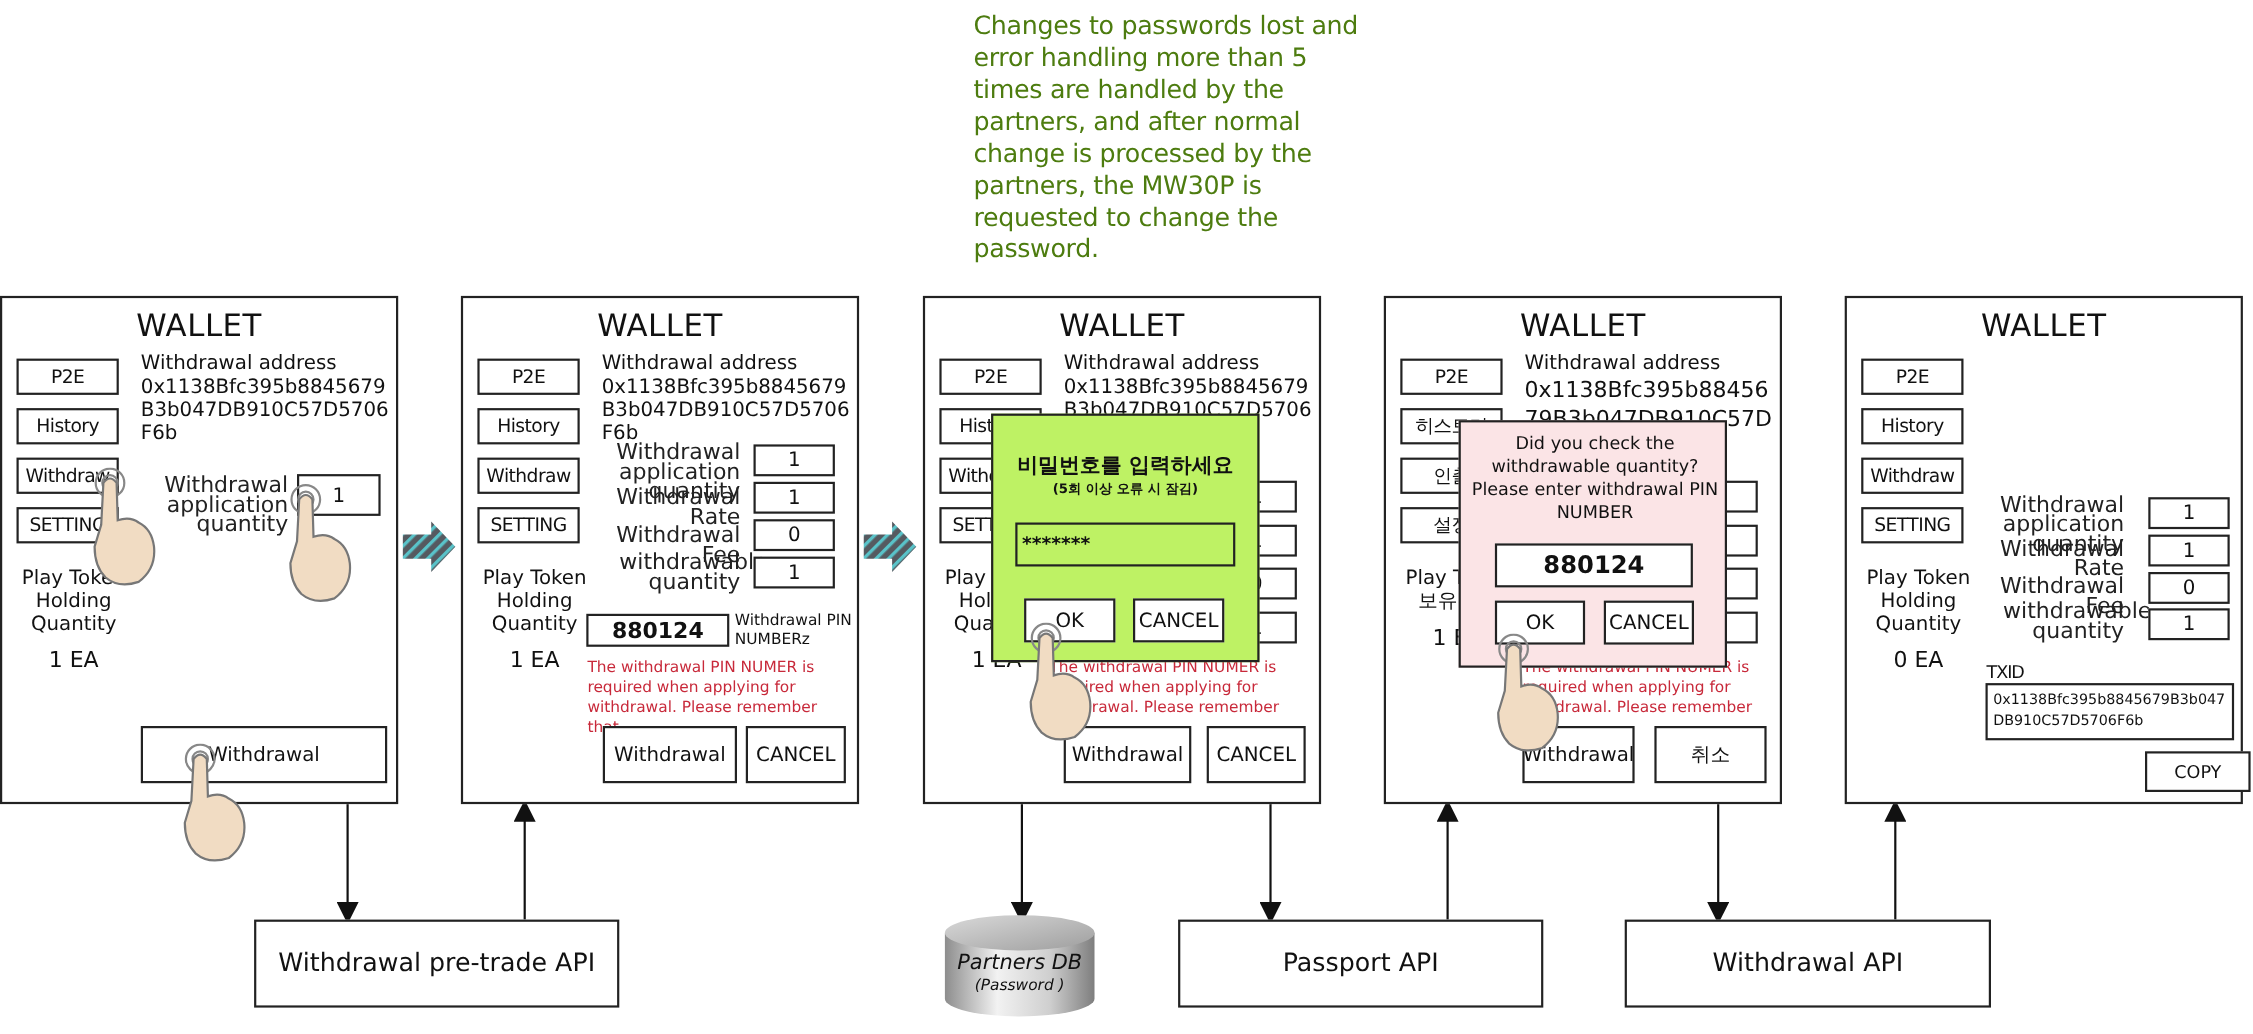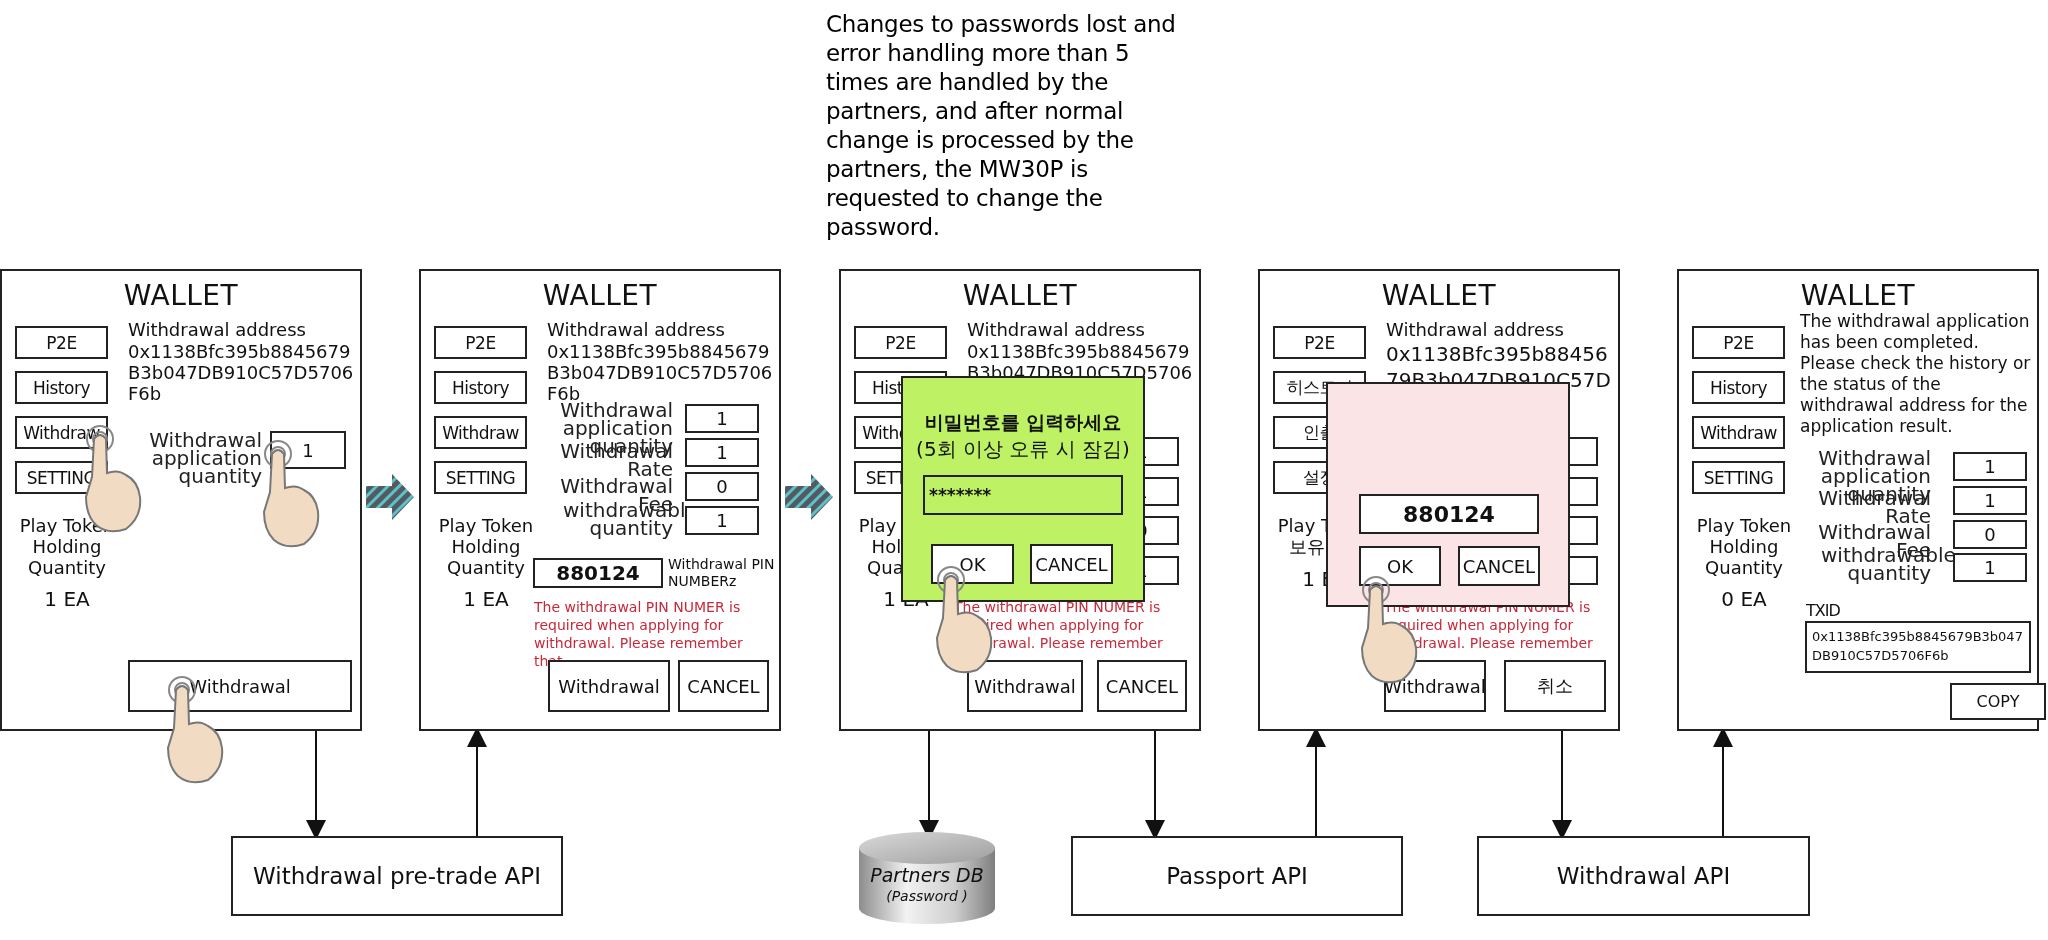--- a/index.html
+++ b/index.html
@@ -1,19 +1,19 @@
 <!DOCTYPE html>
 <html><head>
 <meta charset="utf-8">
 <style>
   html, body { margin: 0; padding: 0; background: #ffffff; }
   body { width: 2048px; height: 940px; position: relative; overflow: hidden;
          font-family: "DejaVu Sans", "Liberation Sans", sans-serif; color: #111; }
   .abs { position: absolute; }
-  .note { left: 826px; top: 10px; width: 360px; font-size: 23px; line-height: 29px; color: #000000; letter-spacing: -0.3px; }
+  .note { left: 885px; top: 10px; width: 360px; font-size: 23px; line-height: 29px; color: #4d7c0f; letter-spacing: -0.3px; }
 
   .panel { position: absolute; top: 269px; width: 362px; height: 462px; border: 2px solid #222; background: #fff; box-sizing: border-box; }
   .p1 { left: 0px; } .p2 { left: 419px; } .p3 { left: 839px; } .p4 { left: 1258px; } .p5 { left: 1677px; }
   .wallet-title { position: absolute; left: 0; width: 100%; top: 8px; text-align: center; font-size: 28px; letter-spacing: 0.5px; }
   .side-btn { position: absolute; left: 13px; width: 93px; height: 33px; border: 2px solid #222; box-sizing: border-box;
               display: flex; align-items: center; justify-content: center; font-size: 17px; background: #fff; letter-spacing: -0.5px; }
   .sb1 { top: 55px; } .sb2 { top: 100px; } .sb3 { top: 145px; } .sb4 { top: 190px; }
   .holding { position: absolute; left: 10px; width: 110px; top: 244px; text-align: center; font-size: 18px; line-height: 21px; }
   .holding-val { position: absolute; left: 10px; width: 110px; top: 316px; text-align: center; font-size: 20px; }
   .addr-label { position: absolute; left: 126px; top: 48px; font-size: 18px; }
@@ -126,21 +126,21 @@
   <div class="fbox" style="top:166px; right:20px;">1</div>
   <div class="fbox" style="top:206px; right:20px;">1</div>
   <div class="fbox" style="top:245px; right:20px;">0</div>
   <div class="fbox" style="top:285px; right:20px;">1</div>
   <div class="red-note">The withdrawal PIN NUMER is required when applying for withdrawal. Please remember that.</div>
   <div class="act-btn" style="left:126px; top:389px; width:116px;">Withdrawal</div>
   <div class="act-btn" style="left:256px; top:389px; width:90px;">CANCEL</div>
 
   <div class="modal" style="left:60px; top:105px; width:244px; height:226px; background:#bef264;">
     <div class="abs" style="left:0; width:100%; top:32px; text-align:center; font-size:19px; font-weight:bold;">비밀번호를 입력하세요</div>
-    <div class="abs" style="left:0; width:100%; top:58px; text-align:center; font-size:20px; font-weight:normal;">(5회 이상 오류 시 잠김)</div>
+    <div class="abs" style="left:0; width:100%; top:58px; text-align:center; font-size:12px; font-weight:bold;">(5회 이상 오류 시 잠김)</div>
     <div class="abs" style="left:20px; top:97px; width:200px; height:40px; border:2px solid #222; box-sizing:border-box; font-size:17px; padding:8px 4px; font-weight:bold;">*******</div>
     <div class="modal-btn" style="left:28px; top:166px; width:83px;">OK</div>
     <div class="modal-btn" style="left:127px; top:166px; width:83px;">CANCEL</div>
   </div>
 </div>
 
 <div class="panel p4">
   <div class="wallet-title">WALLET</div>
   <div class="side-btn sb1">P2E</div>
   <div class="side-btn sb2">히스토리</div>
@@ -152,35 +152,35 @@
   <div class="addr-val" style="font-size:20px; line-height:26px; width:225px;">0x1138Bfc395b8845679B3b047DB910C57D5706F6b</div>
   <div class="fbox" style="top:166px;">1</div>
   <div class="fbox" style="top:206px;">1</div>
   <div class="fbox" style="top:245px;">0</div>
   <div class="fbox" style="top:285px;">1</div>
   <div class="red-note" style="left:124px;">The withdrawal PIN NUMER is required when applying for withdrawal. Please remember that.</div>
   <div class="act-btn" style="left:124px; top:389px; width:102px;">Withdrawal</div>
   <div class="act-btn" style="left:244px; top:389px; width:102px;">취소</div>
 
   <div class="modal" style="left:66px; top:111px; width:244px; height:225px; background:#fbe4e6;">
+    <div class="abs" style="left:8px; width:228px; top:8px; text-align:center; font-size:16px; line-height:21px;">Did you check the withdrawable quantity? Please enter withdrawal PIN NUMBER</div>
     <div class="abs" style="left:31px; top:110px; width:180px; height:40px; border:2px solid #222; box-sizing:border-box; background:#fff; display:flex; align-items:center; justify-content:center; font-weight:bold; font-size:22px;">880124</div>
     <div class="modal-btn" style="left:31px; top:162px; width:82px;">OK</div>
     <div class="modal-btn" style="left:130px; top:162px; width:82px;">CANCEL</div>
   </div>
 </div>
 
 <div class="panel p5">
   <div class="wallet-title">WALLET</div>
   <div class="side-btn sb1">P2E</div>
   <div class="side-btn sb2">History</div>
   <div class="side-btn sb3">Withdraw</div>
   <div class="side-btn sb4">SETTING</div>
   <div class="holding">Play Token Holding Quantity</div>
   <div class="holding-val">0 EA</div>
-  <div class="abs" style="left:121px; top:40px; width:236px; font-size:17px; line-height:21px;">The withdrawal application has been completed. Please check the history or the status of the withdrawal address for the application result.</div>
 
   <div class="frow-label" style="top:178px; width:140px;">Withdrawal application quantity</div>
   <div class="fbox" style="top:181px; right:10px;">1</div>
   <div class="frow-label" style="top:218px; width:140px;">Withdrawal Rate</div>
   <div class="fbox" style="top:215px; right:10px;">1</div>
   <div class="frow-label" style="top:252px; width:140px;">Withdrawal Fee</div>
   <div class="fbox" style="top:249px; right:10px;">0</div>
   <div class="frow-label" style="top:275px; width:110px;">withdrawable quantity</div>
   <div class="fbox" style="top:282px; right:10px;">1</div>
 

